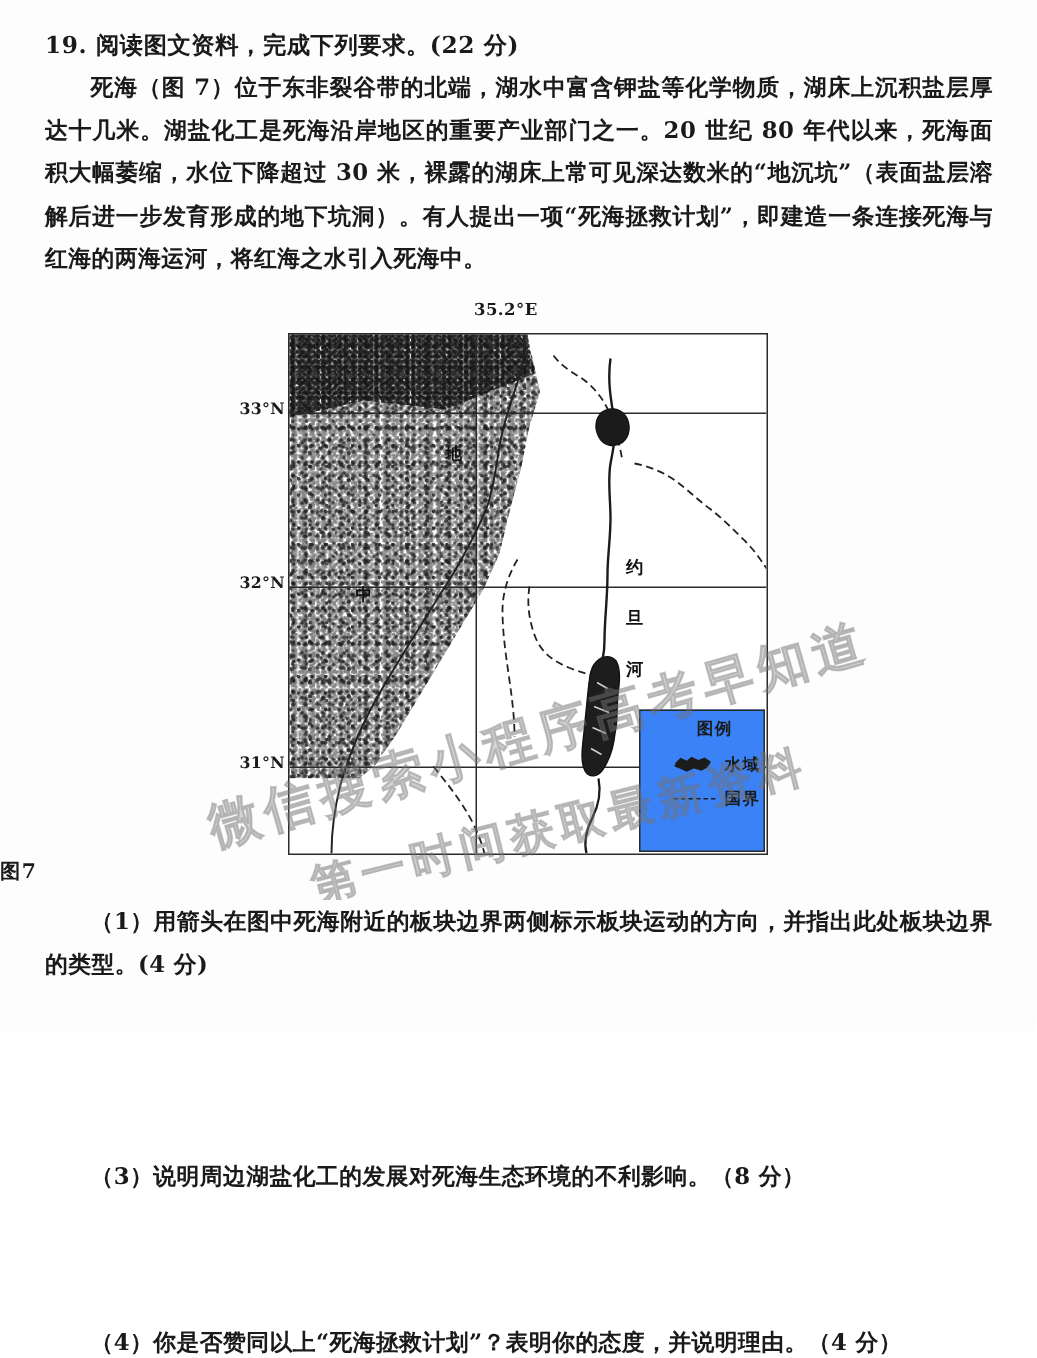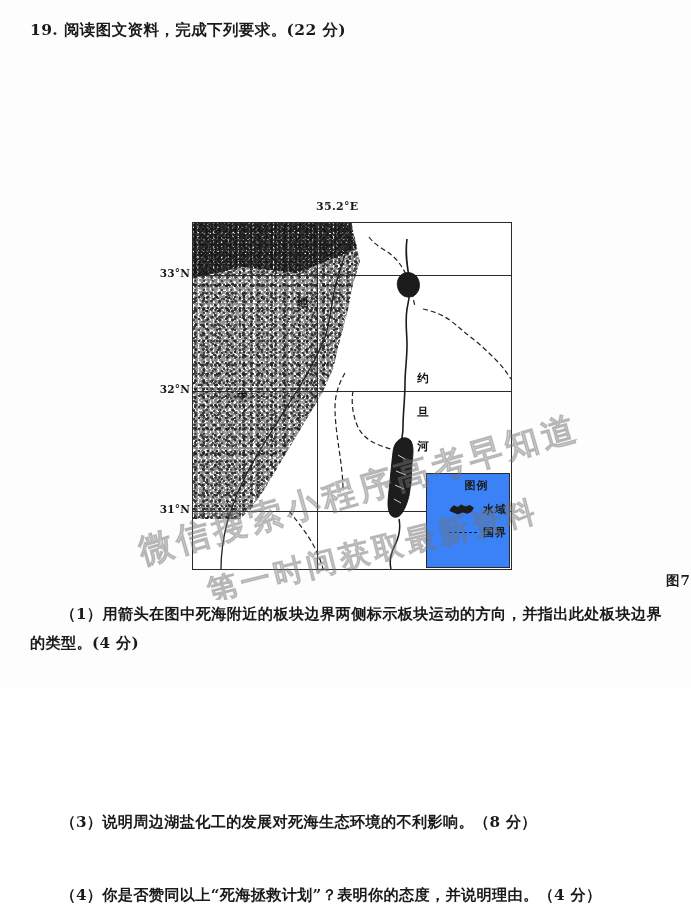--- a/index.html
+++ b/index.html
@@ -53,21 +53,21 @@
     width: 632px;
     font-size: 15.2px;
     font-weight: 700;
     line-height: 28.5px;
     text-align: justify;
     text-indent: 2em;
     letter-spacing: 0.3px;
   }
   .sub-q.q1 { top: 600px; }
   .sub-q.q2 { top: 700px; }
-  .sub-q.q3 { top: 808px; }
+  .sub-q.q3 { top: 770px; }
   .sub-q.q4 { top: 838px; margin-top: 43px; }
 
   
   .figure-wrap {
     position: absolute;
     left: 0;
     top: 200px;
     width: 691px;
     height: 400px;
   }
@@ -253,33 +253,34 @@
     left: 208px; top: 372px;
     font-size: 30px;
     transform: rotate(-14deg);
   }
 
   .fig-caption {
     position: absolute;
     left: 0;
     top: 372px;
     width: 691px;
-    text-align: right;
+    text-align: left;
     font-size: 13.5px;
     font-weight: 700;
     letter-spacing: 1px;
   }
 </style>
 </head>
 <body>
 
 <div class="page">
 
   <div class="q-head">19. 阅读图文资料，完成下列要求。(22 分)</div>
 
+  <div class="passage">死海（图 7）位于东非裂谷带的北端，湖水中富含钾盐等化学物质，湖床上沉积盐层厚达十几米。湖盐化工是死海沿岸地区的重要产业部门之一。20 世纪 80 年代以来，死海面积大幅萎缩，水位下降超过 30 米，裸露的湖床上常可见深达数米的“地沉坑”（表面盐层溶解后进一步发育形成的地下坑洞）。有人提出一项“死海拯救计划”，即建造一条连接死海与红海的两海运河，将红海之水引入死海中。</div>
 
   <div class="figure-wrap">
 
     <div class="lon-label">35.2°E</div>
 
     <div class="lat-label l33">33°N</div>
     <div class="lat-label l32">32°N</div>
     <div class="lat-label l31">31°N</div>
 
     <div class="map-frame">

